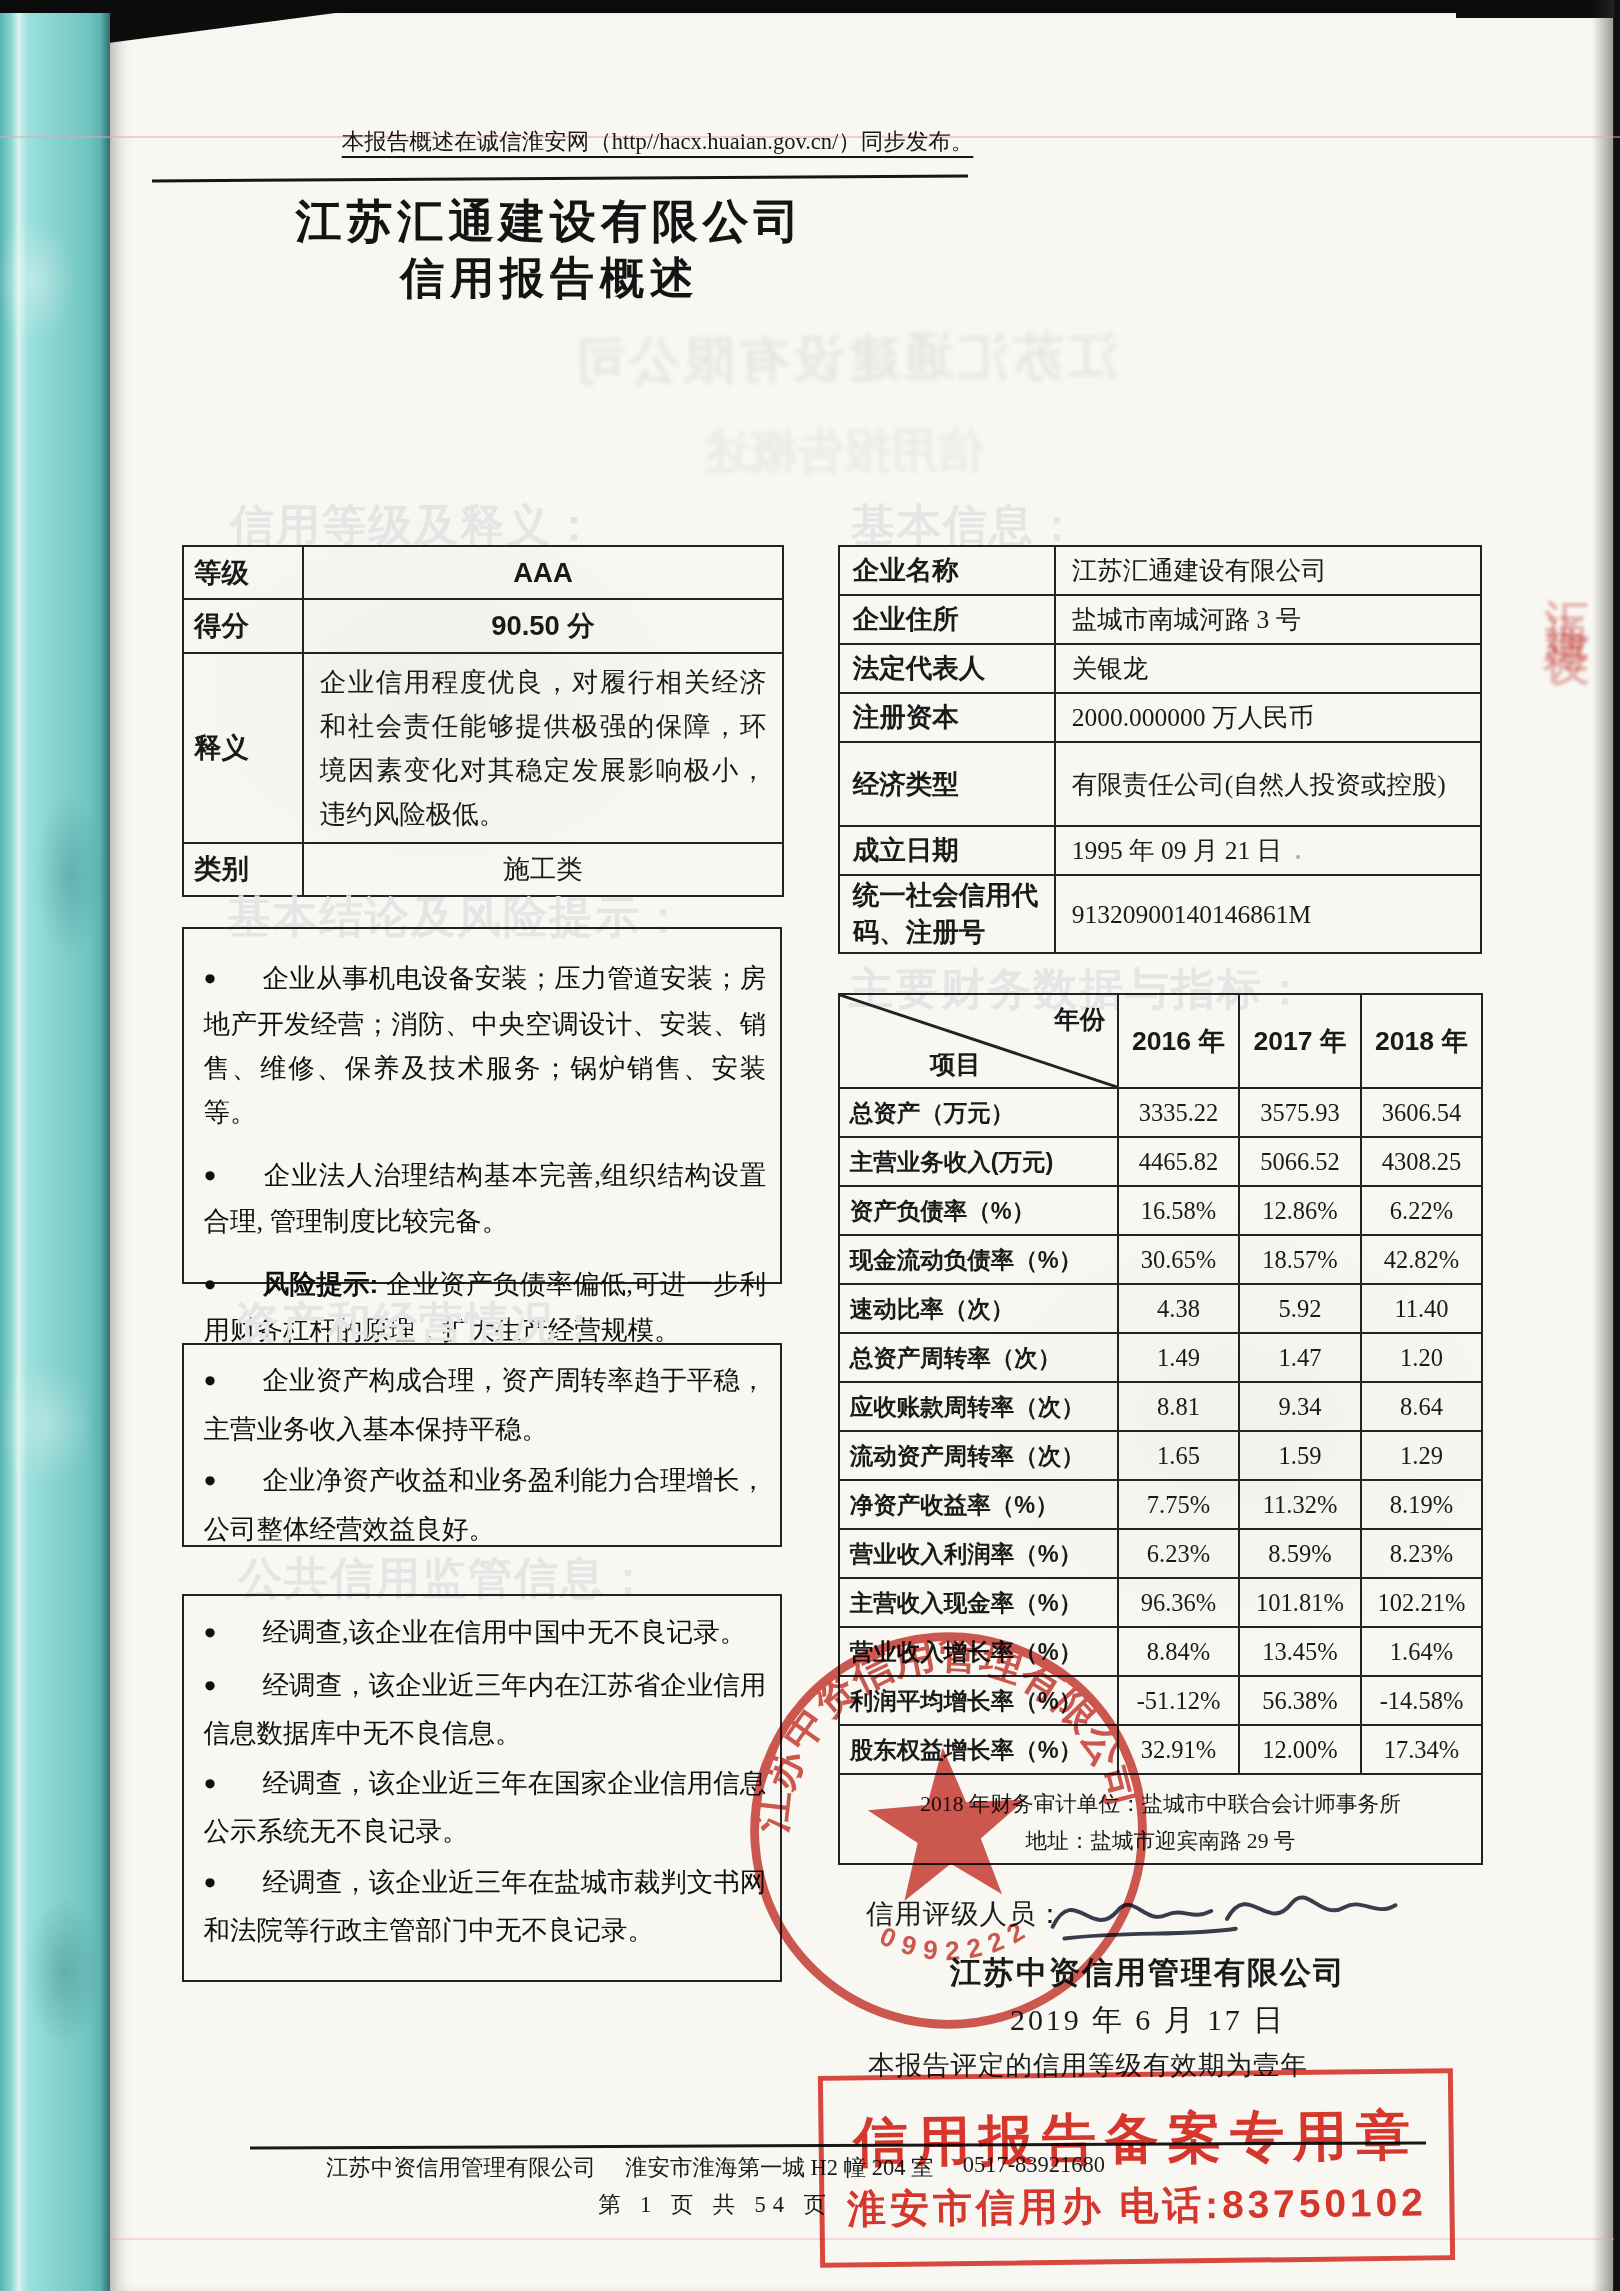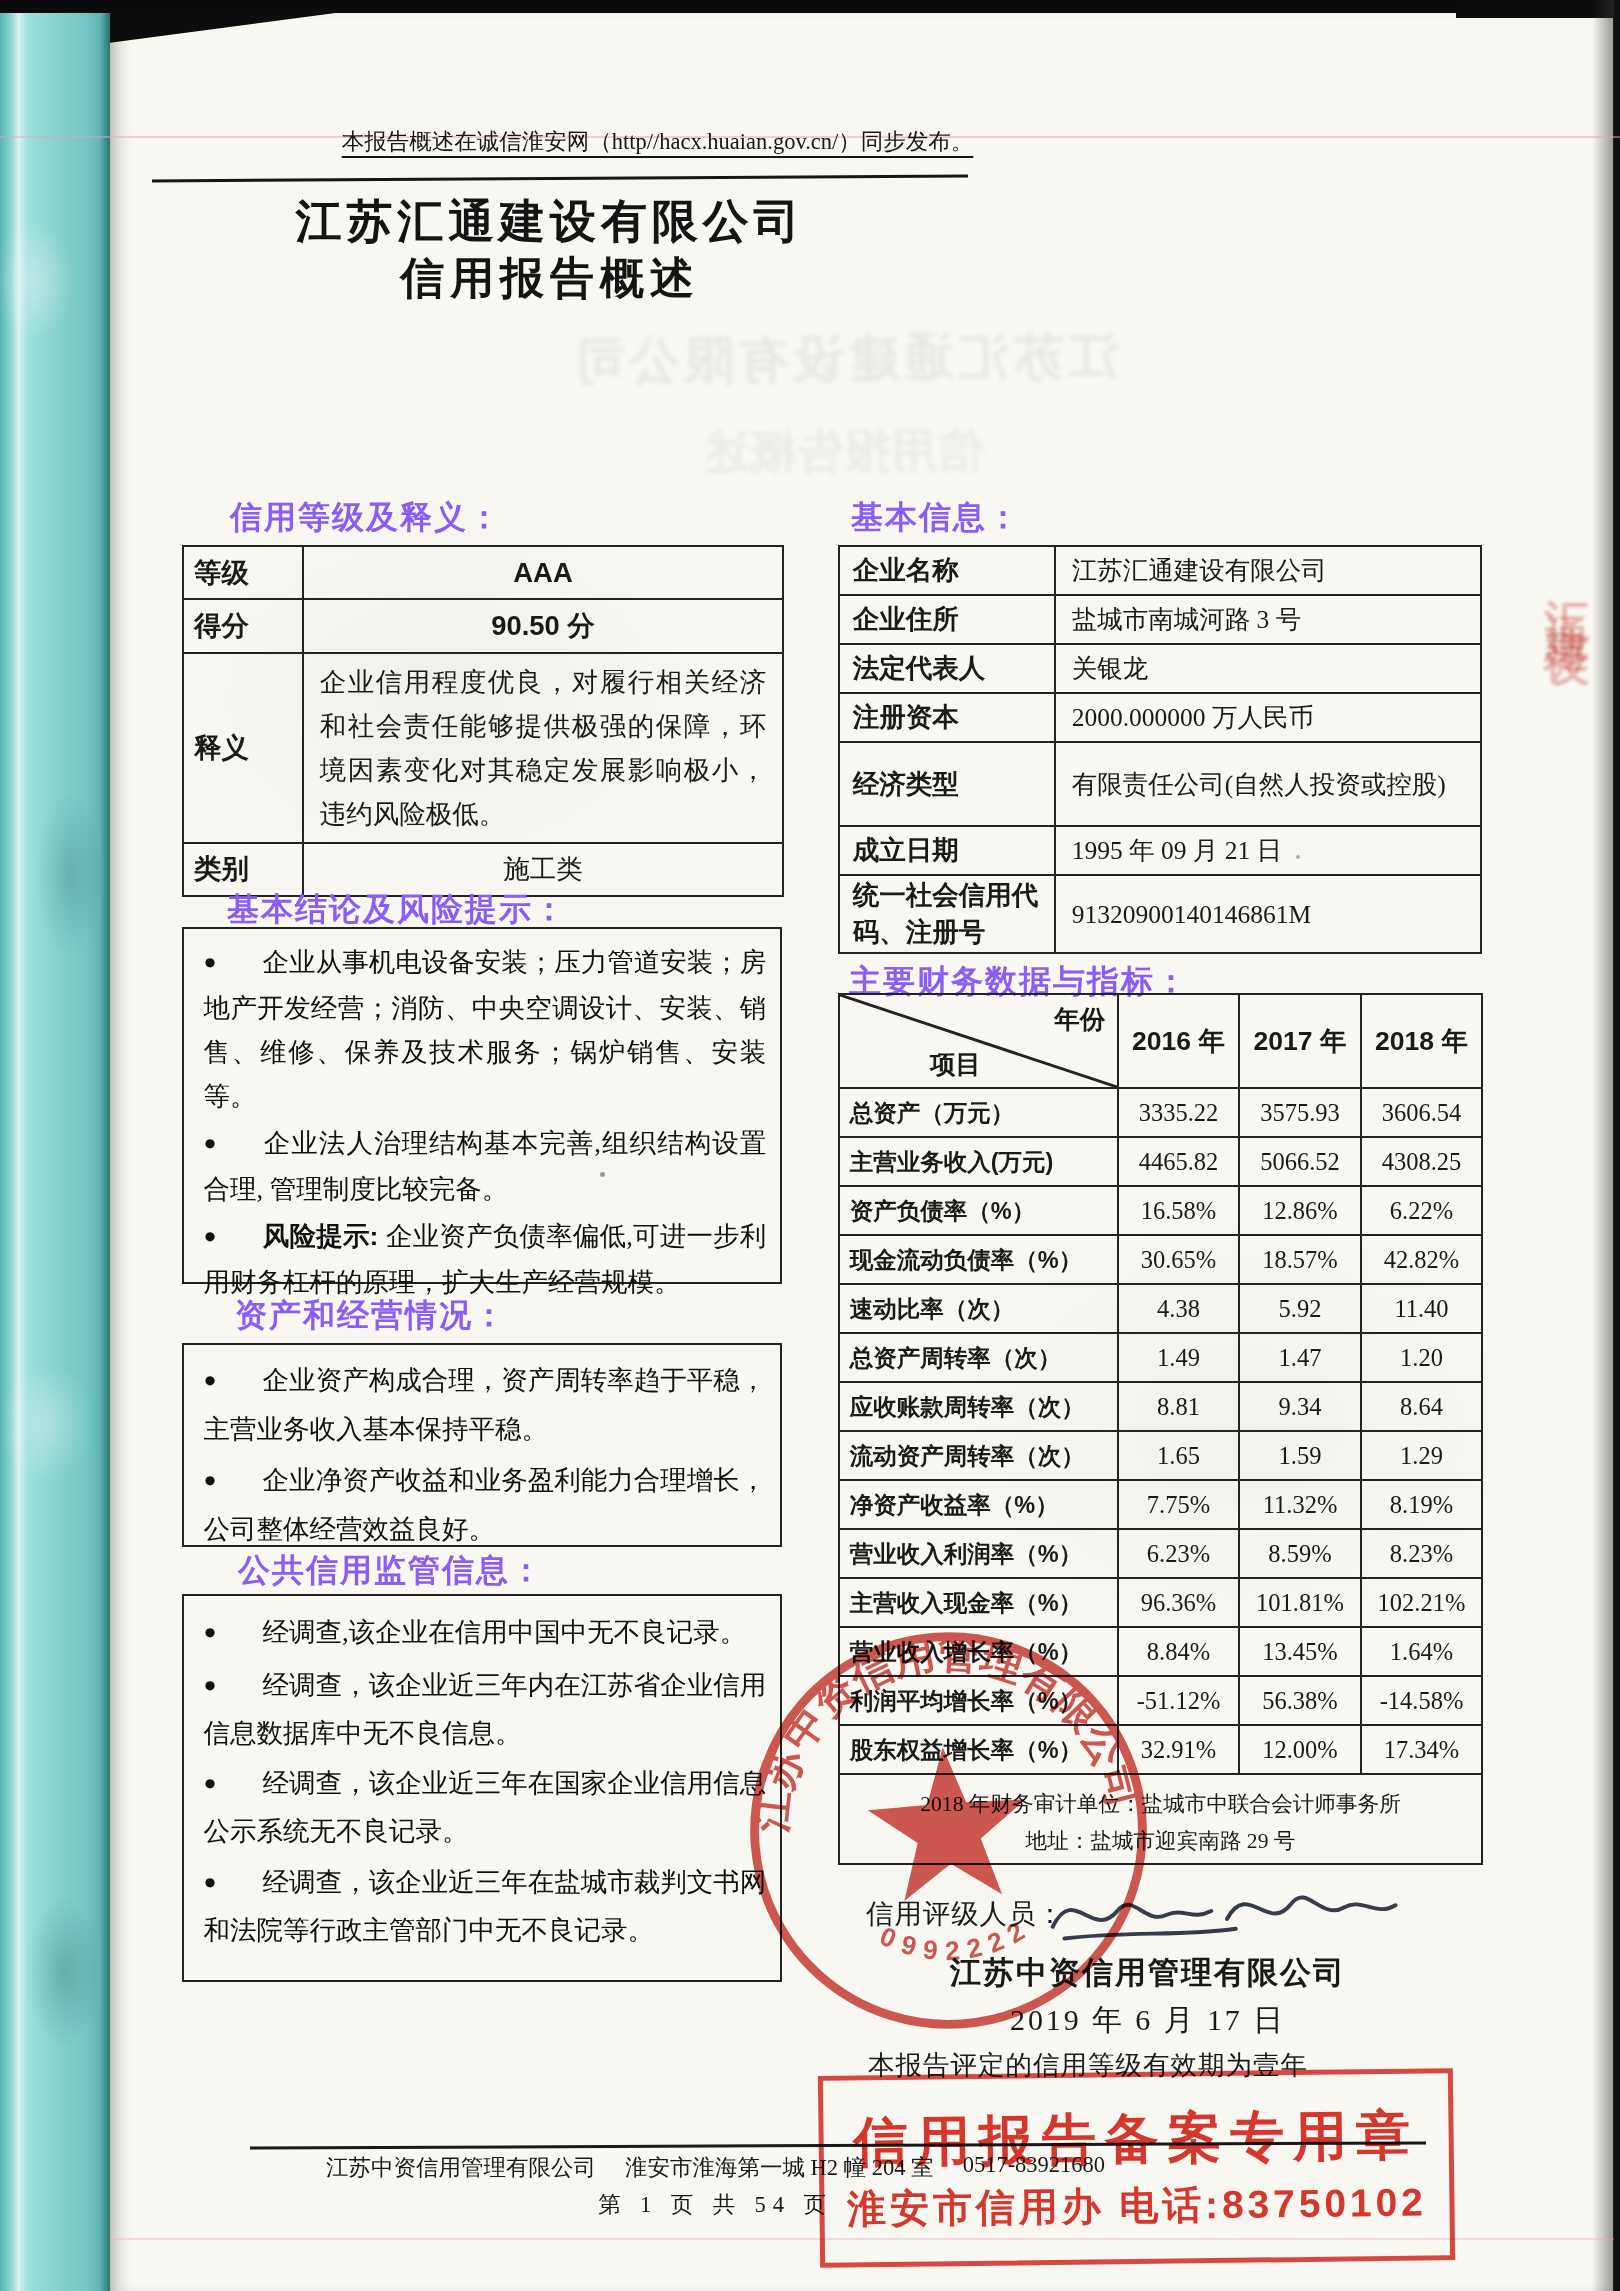--- a/index.html
+++ b/index.html
@@ -42,36 +42,36 @@
   
   .notice{position:absolute;left:328px;top:126px;width:659px;text-align:center;font-size:22.5px;
     color:#161616;text-decoration:underline;text-underline-offset:6.9px;white-space:nowrap;}
   .rule1{position:absolute;left:152px;top:177px;width:816px;height:2.9px;background:#161616;transform:rotate(-.35deg);}
   .title-wrap{position:absolute;left:0;top:192px;width:1100px;text-align:center;font-weight:bold;color:#141414;}
   .title1{font-size:46px;letter-spacing:4.9px;line-height:59px;}
   .title2{font-size:44px;letter-spacing:5.9px;line-height:55px;}
 
   
   .hsec{position:absolute;font-family:"Liberation Sans",sans-serif;font-weight:bold;
-    font-size:32px;letter-spacing:2px;color:#8b5cf6;white-space:nowrap;}
+    font-size:44px;letter-spacing:2px;color:#e5e5e5;white-space:nowrap;}
 
   
   table{border-collapse:collapse;table-layout:fixed;}
   td,th{border:2.5px solid #232323;box-sizing:border-box;}
 
   .rating-table{position:absolute;left:182px;top:545px;width:600px;}
   .rating-table .lab{font-family:"Liberation Sans",sans-serif;font-weight:bold;font-size:27.4px;
     text-align:left;padding-left:10px;}
   .rating-table .valb{font-family:"Liberation Sans",sans-serif;font-weight:bold;font-size:27.4px;text-align:center;}
   .rating-table .vals{font-size:26.5px;text-align:center;}
   .rating-table .para{font-size:26.5px;line-height:44px;text-align:justify;padding:5.9px 15.7px;}
   .rt-r1{height:53px;} .rt-r2{height:54px;} .rt-r3{height:176px;} .rt-r4{height:53px;}
 
   .box{position:absolute;border:2.5px solid #232323;box-sizing:border-box;padding:7.8px 13.7px 0 19.6px;}
-  .bullet{margin:3px 0;font-size:26.5px;color:#101010;text-align:justify;}
+  .bullet{margin:19px 0;font-size:26.5px;color:#101010;text-align:justify;}
   .bullet::before{content:"●";display:inline-block;width:59px;font-size:21.6px;transform:translateY(-2px);}
   .lh45 .bullet{line-height:44px;}
   .lh48 .bullet{line-height:47px;margin:3.9px 0;}
   .lh47 .bullet{line-height:46px;margin:4.9px 0;}
   .bp{font-family:"Liberation Sans",sans-serif;font-weight:bold;}
 
   .info-table{position:absolute;left:838px;top:545px;width:642px;}
   .info-table .ilab{font-family:"Liberation Sans",sans-serif;font-weight:bold;font-size:26.5px;
     padding-left:12.7px;line-height:37px;text-align:left;}
   .info-table .ival{font-size:25.5px;padding-left:15.7px;line-height:37px;text-align:left;}

